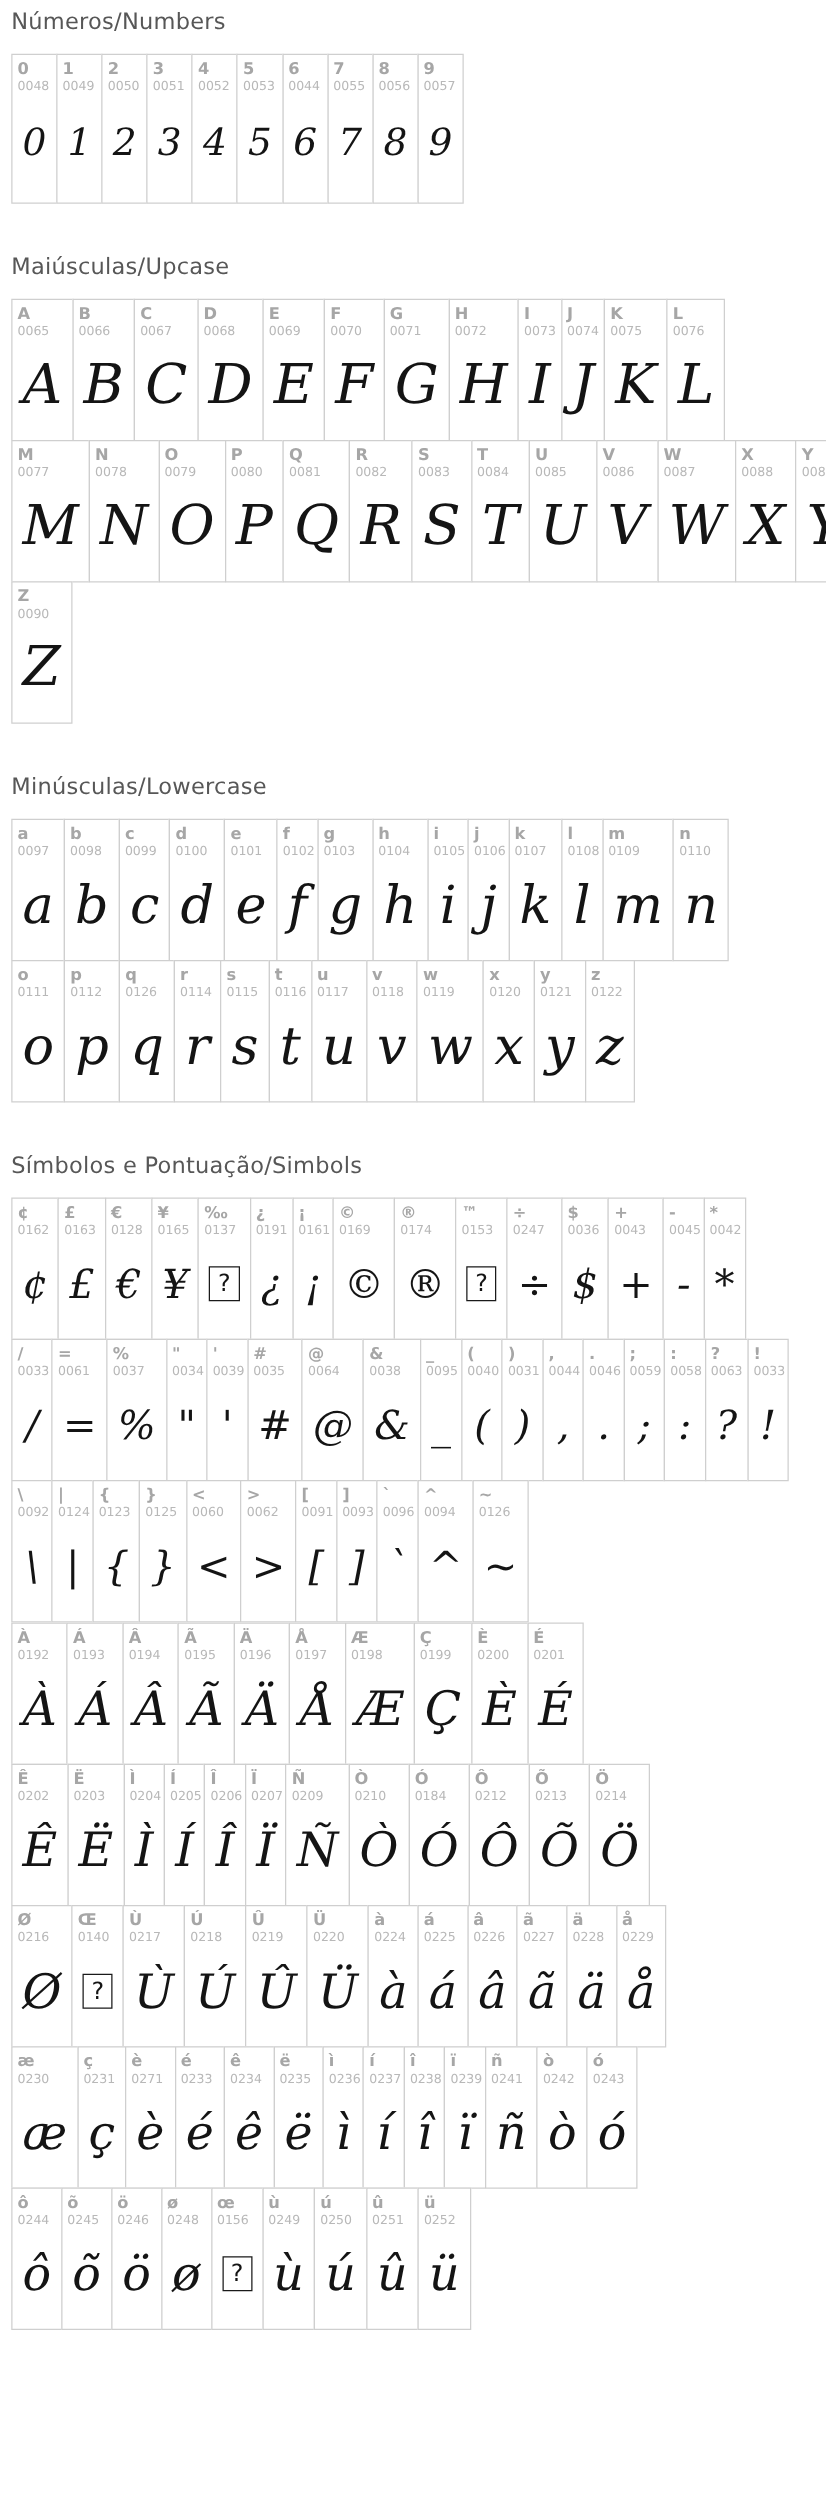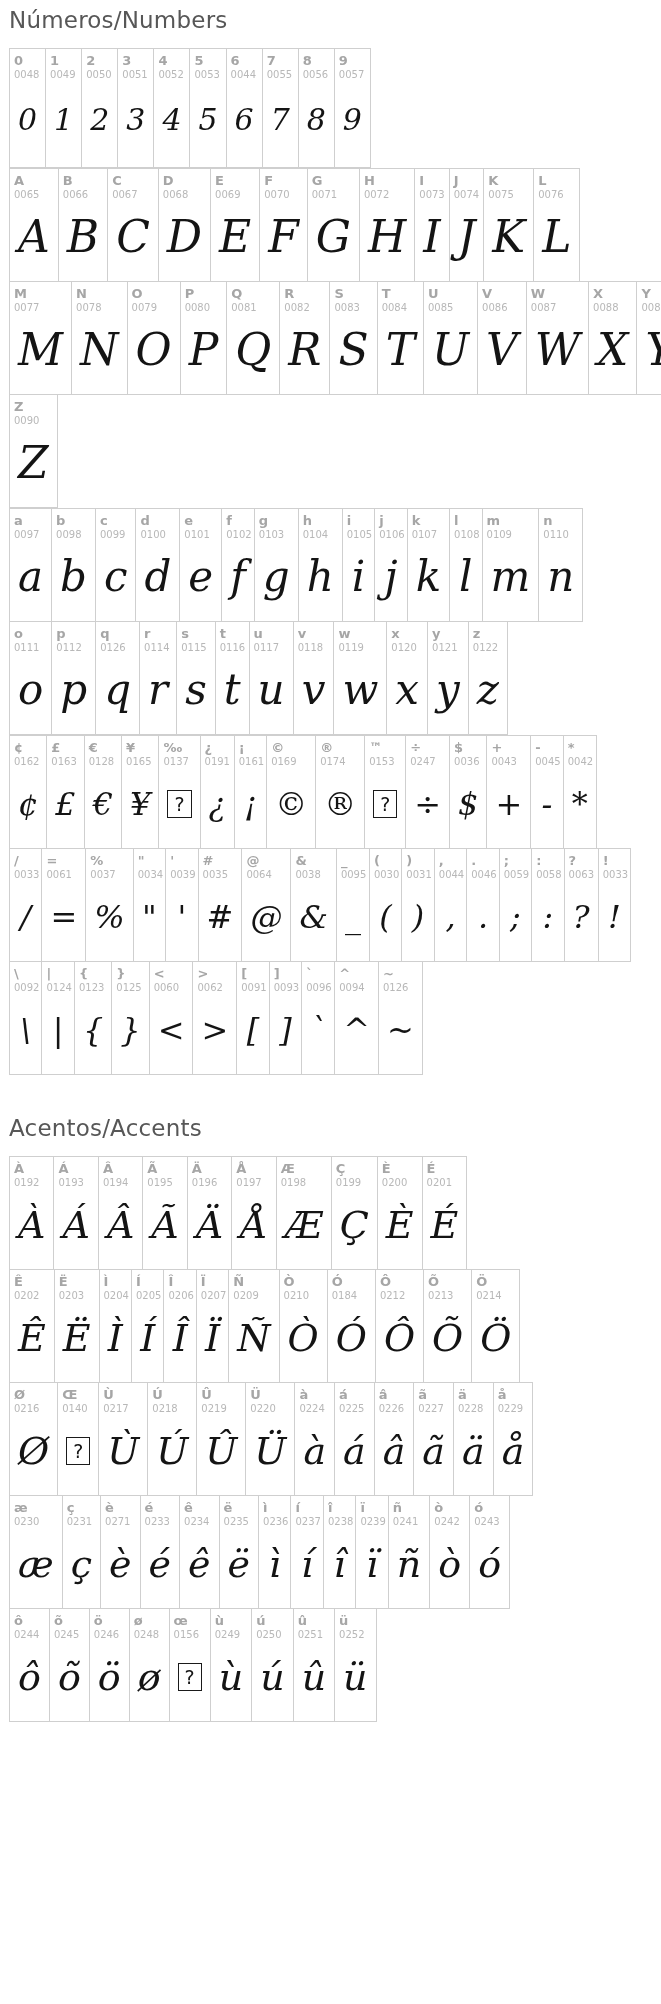--- a/index.html
+++ b/index.html
@@ -3,21 +3,21 @@
 <meta charset="utf-8">
 <style>
   html,body{margin:0;padding:0;background:#ffffff;}
   body{
     width:661px;height:2004px;
     font-family:"DejaVu Sans", sans-serif;
     overflow:hidden;
   }
   .wrap{padding:0 0 0 9px;}
   .section-title{
-    font-size:23px;
+    font-size:18px;
     font-weight:400;
     color:#575757;
     margin:0 0 15px 0;
     padding-top:40px;
     letter-spacing:.2px;
     font-family:"DejaVu Sans", sans-serif;
   }
   section:first-child .section-title{padding-top:7px;}
   .rowline{line-height:0;font-size:0;}
   .rowline + .rowline{margin-top:-1px;}
@@ -152,20 +152,21 @@
           <div class="cell">
             <span class="ch">9</span>
             <span class="code">0057</span>
             <div class="glyph-area">
               <div class="glyph">9</div>
             </div>
           </div>
         </div></div>
     </section>
     <section class="s-uppercase">
+      <h2 class="section-title">Maiúsculas/Upcase</h2>
       <div class="rowline"><div class="cells-row">
           <div class="cell">
             <span class="ch">A</span>
             <span class="code">0065</span>
             <div class="glyph-area">
               <div class="glyph">A</div>
             </div>
           </div>
           <div class="cell">
             <span class="ch">B</span>
@@ -342,20 +343,21 @@
           <div class="cell">
             <span class="ch">Z</span>
             <span class="code">0090</span>
             <div class="glyph-area">
               <div class="glyph">Z</div>
             </div>
           </div>
         </div></div>
     </section>
     <section class="s-lowercase">
+      <h2 class="section-title">Minúsculas/Lowercase</h2>
       <div class="rowline"><div class="cells-row">
           <div class="cell">
             <span class="ch">a</span>
             <span class="code">0097</span>
             <div class="glyph-area">
               <div class="glyph">a</div>
             </div>
           </div>
           <div class="cell">
             <span class="ch">b</span>
@@ -530,20 +532,21 @@
           <div class="cell">
             <span class="ch">z</span>
             <span class="code">0122</span>
             <div class="glyph-area">
               <div class="glyph">z</div>
             </div>
           </div>
         </div></div>
     </section>
     <section class="s-symbols">
+      <h2 class="section-title">Símbolos e Pontuação/Simbols</h2>
       <div class="rowline"><div class="cells-row">
           <div class="cell">
             <span class="ch">¢</span>
             <span class="code">0162</span>
             <div class="glyph-area">
               <div class="glyph">¢</div>
             </div>
           </div>
           <div class="cell">
             <span class="ch">£</span>
@@ -703,21 +706,21 @@
           </div>
           <div class="cell">
             <span class="ch">_</span>
             <span class="code">0095</span>
             <div class="glyph-area">
               <div class="glyph">_</div>
             </div>
           </div>
           <div class="cell">
             <span class="ch">(</span>
-            <span class="code">0030</span>
+            <span class="code">0040</span>
             <div class="glyph-area">
               <div class="glyph">(</div>
             </div>
           </div>
           <div class="cell">
             <span class="ch">)</span>
             <span class="code">0031</span>
             <div class="glyph-area">
               <div class="glyph">)</div>
             </div>
@@ -839,21 +842,20 @@
           <div class="cell">
             <span class="ch">~</span>
             <span class="code">0126</span>
             <div class="glyph-area">
               <div class="glyph">~</div>
             </div>
           </div>
         </div></div>
     </section>
     <section class="s-accents">
-      <h2 class="section-title">Acentos/Accents</h2>
       <div class="rowline"><div class="cells-row">
           <div class="cell">
             <span class="ch">À</span>
             <span class="code">0192</span>
             <div class="glyph-area">
               <div class="glyph">À</div>
             </div>
           </div>
           <div class="cell">
             <span class="ch">Á</span>

